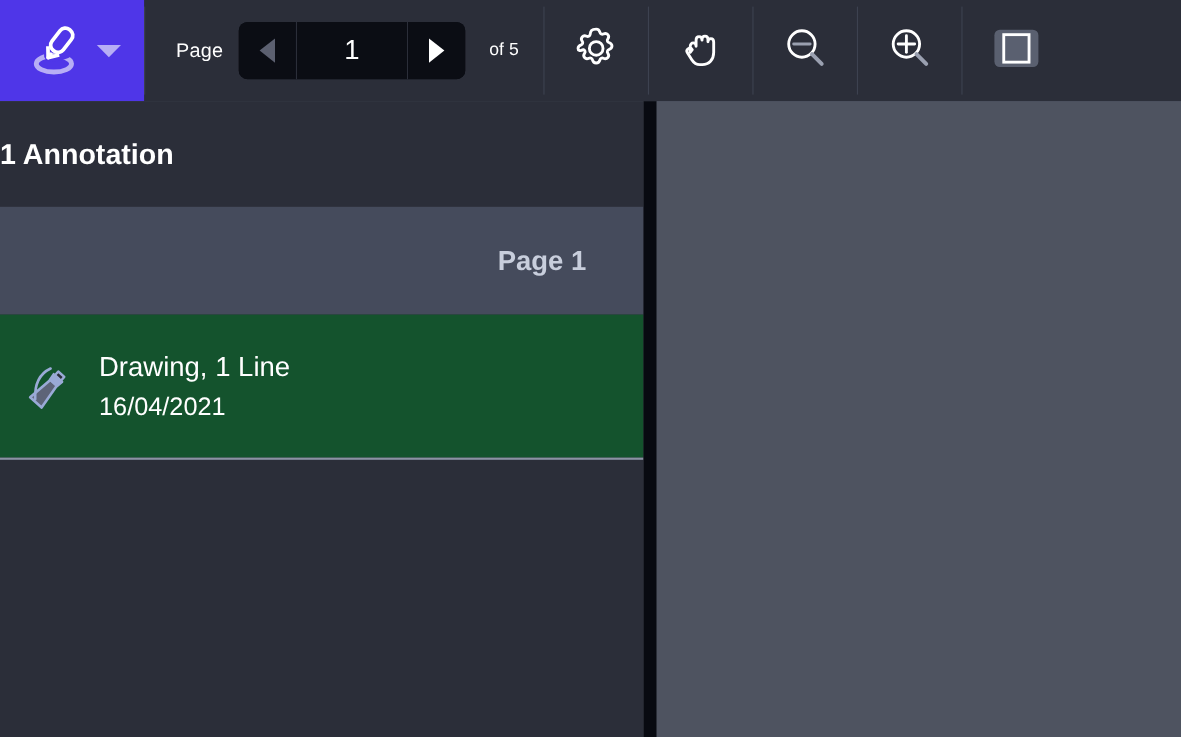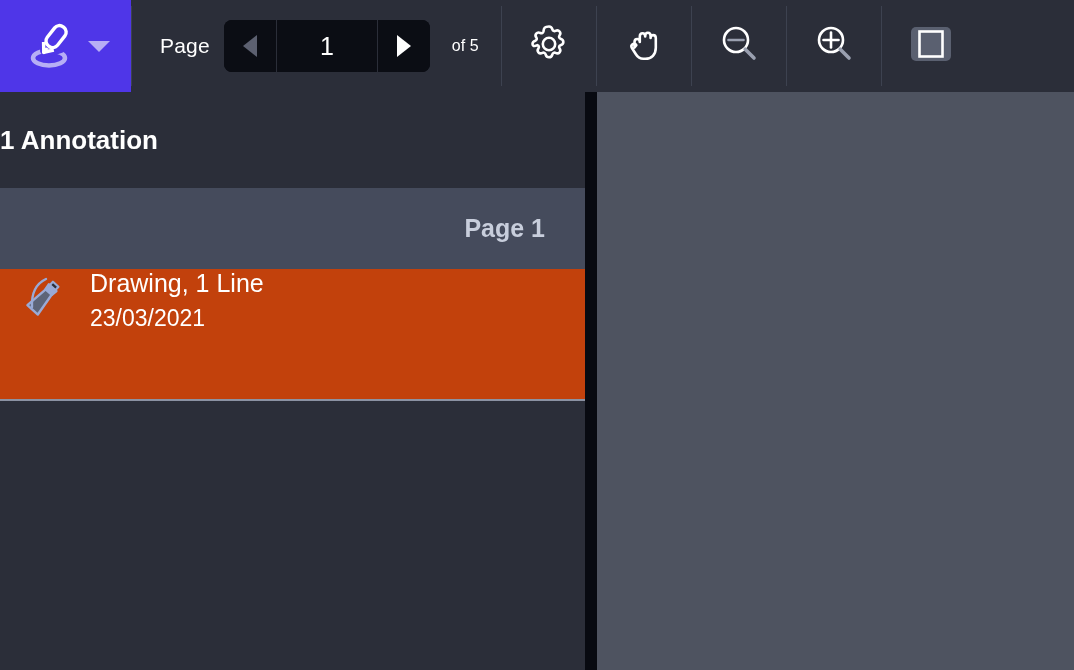--- a/index.html
+++ b/index.html
@@ -30,21 +30,21 @@
     border-left: 11px solid transparent;
     border-right: 11px solid transparent;
     border-top: 11px solid #b7aef5;
     margin-left: 2px;
   }
   .tb-sep {
     width: 1px; background: #3d4250; margin: 6px 0; flex: 0 0 auto;
   }
   .tb-label {
     display: flex; align-items: center;
-    color: #ffffff; font-size: 21px; font-weight: 400;
+    color: #ffffff; font-size: 18px; font-weight: 400;
     padding: 0 14px 0 28px; flex: 0 0 auto; letter-spacing: .2px;
   }
   .pagenav {
     display: flex; align-items: center; flex: 0 0 auto;
   }
   .pagegroup {
     display: flex; align-items: stretch;
     height: 52px;
     border-radius: 8px; overflow: hidden;
     background: #0b0d14;
@@ -85,28 +85,28 @@
   .sidebar {
     position: absolute; left: 0; top: 92px;
     width: 585px; height: 578px;
     background: #2b2e39;
   }
   .sb-header {
     height: 96px; display: flex; align-items: center;
     color: #ffffff; font-size: 26px; font-weight: 700;
   }
   .sb-pagebar {
-    height: 81px; background: #454b5c;
+    height: 98px; background: #454b5c;
     display: flex; align-items: center; justify-content: flex-end;
-    padding-right: 40px;
+    padding-right: 52px;
     color: #c8cedc; font-size: 25px; font-weight: 700;
   }
   .ann-item {
-    height: 130px; display: flex; align-items: flex-start;
-    padding-left: 20px; background: #c2410c;
+    height: 130px; display: flex; align-items: center;
+    padding-left: 20px; background: #14532d;
   }
   .ann-icon { width: 52px; height: 52px; flex: 0 0 auto; margin-right: 18px; }
   .ann-text { display: flex; flex-direction: column; gap: 7px; }
   .ann-title { color: #ffffff; font-size: 25px; font-weight: 400; }
   .ann-date { color: #ffffff; font-size: 23px; font-weight: 400; }
   .ann-divider { height: 2px; background: #8b92a3; width: 585px; }
 
   
   .vstrip {
     position: absolute; left: 585px; top: 92px;
@@ -229,21 +229,21 @@
           <g transform="rotate(222 26 26)">
             <path d="M19 6 h14 l-3 24 h-8 Z" fill="#5d6478" stroke="#9aaad6" stroke-width="2.4" stroke-linejoin="round"></path>
             <path d="M21.5 30 h9 l.8 6 h-10.6 Z" fill="#9aaad6" stroke="#9aaad6" stroke-width="2" stroke-linejoin="round"></path>
             <path d="M22.3 36 h7.4 v4.5 h-7.4 Z" fill="#2b2e39" stroke="#9aaad6" stroke-width="2.2" stroke-linejoin="round"></path>
           </g>
           <path d="M12 38 Q11 17 26 10" fill="none" stroke="#9aaad6" stroke-width="2.4" stroke-linecap="round"></path>
         </svg>
       </span>
       <span class="ann-text">
         <span class="ann-title">Drawing, 1 Line</span>
-        <span class="ann-date">23/03/2021</span>
+        <span class="ann-date">16/04/2021</span>
       </span>
     </div>
 
     <div class="ann-divider"></div>
   </div>
 
   <div class="vstrip"></div>
   <div class="content"></div>
 
 </div>

